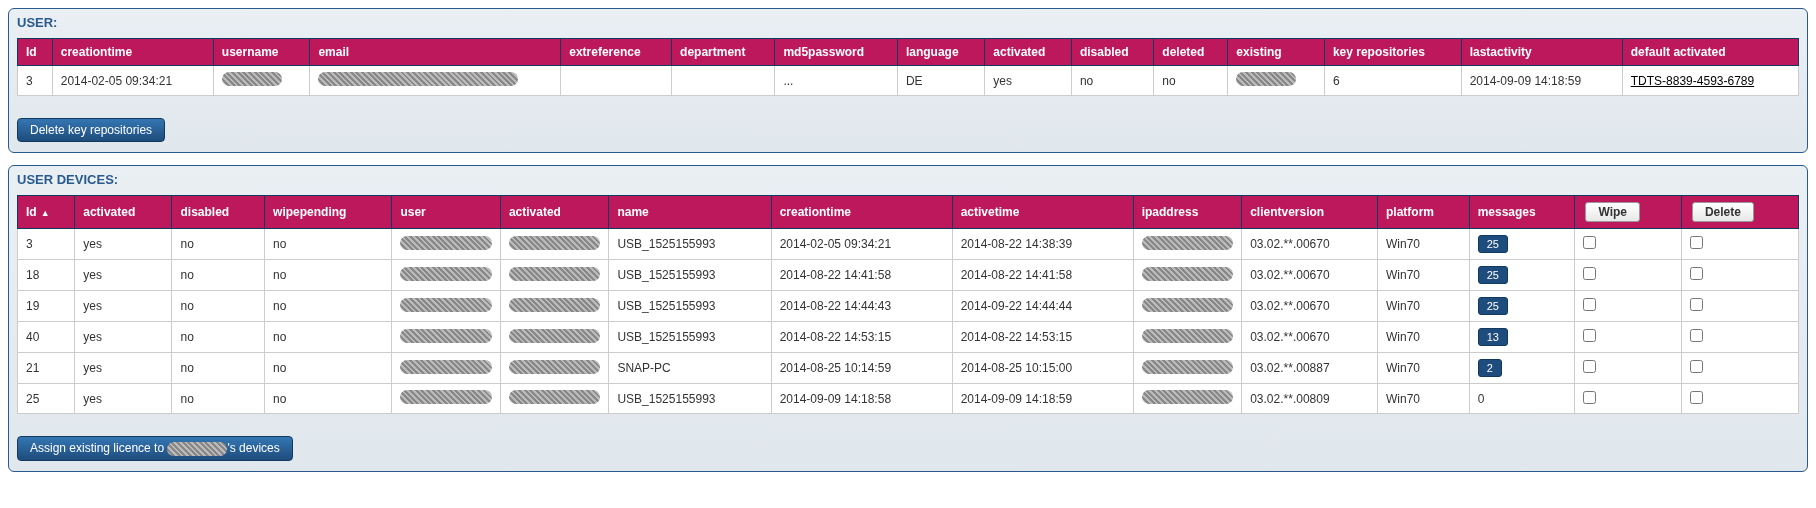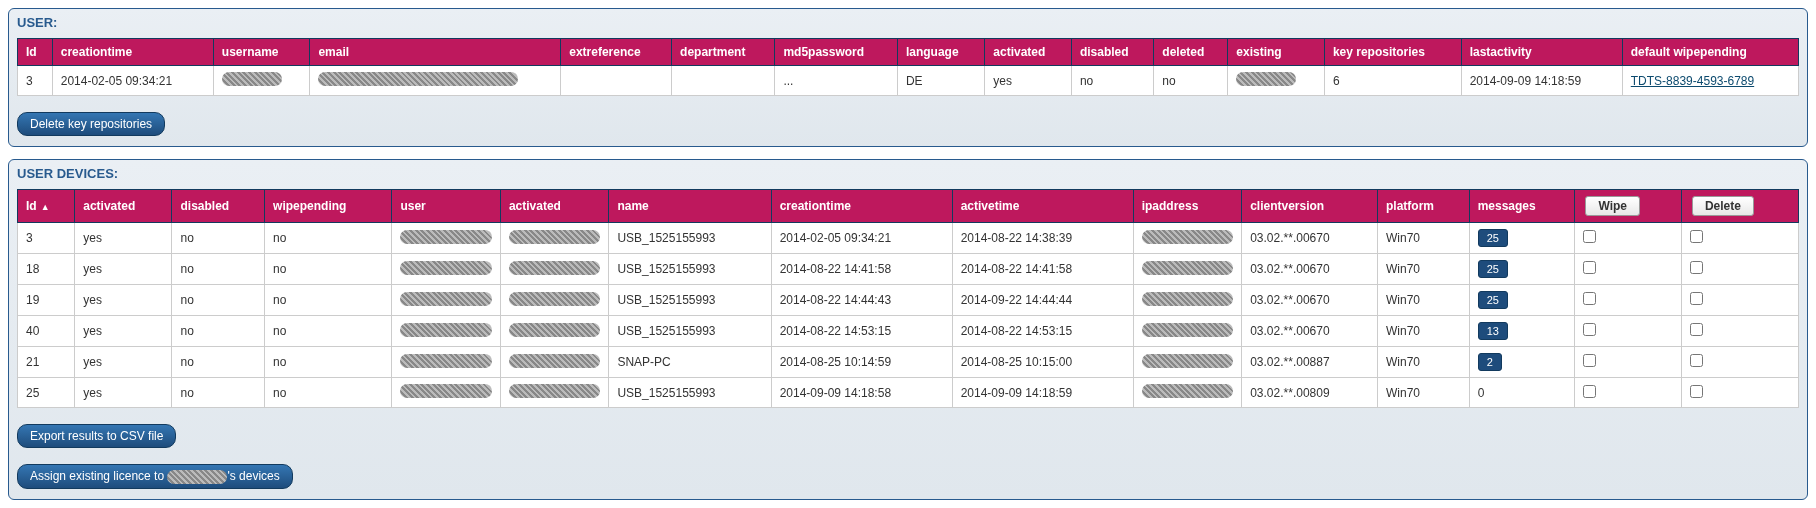--- a/index.html
+++ b/index.html
@@ -31,39 +31,39 @@
       padding: 6px 8px;
       border: 1px solid #ccc;
       background: #fff;
       white-space: nowrap;
     }
     .btn {
       display: inline-block;
       background: linear-gradient(to bottom, #3476b3 0%, #1e4c7c 100%);
       color: #fff;
       border: 1px solid #123a5e;
-      border-radius: 10px;
+      border-radius: 4px;
       padding: 4px 12px;
       font-size: 12px;
       cursor: pointer;
-      margin-top: 12px;
+      margin-top: 18px;
       text-align: right;
     }
     .btn-small-rect {
       background: linear-gradient(to bottom, #ffffff 0%, #e8e8e8 100%);
       color: #333;
       border: 1px solid #999;
       border-radius: 3px;
       padding: 2px 12px;
       font-size: 12px;
       cursor: pointer;
       font-weight: bold;
     }
     th .btn-small-rect { margin: 0 2px; }
-    .licence-link { color: #0c4a6e; text-decoration: underline; cursor: pointer; margin-top: 33px; }
+    .licence-link { color: #000000; text-decoration: underline; cursor: pointer; margin-top: 33px; }
     .redacted {
       display: inline-block;
       width: 100%;
       min-width: 60px;
       max-width: 220px;
       height: 14px;
       background: repeating-linear-gradient(45deg, #888, #888 2px, #bbb 2px, #bbb 4px);
       border-radius: 7px;
     }
     .redacted-sm { max-width: 60px; }
@@ -97,21 +97,21 @@
         <th>extreference</th>
         <th>department</th>
         <th>md5password</th>
         <th>language</th>
         <th>activated</th>
         <th>disabled</th>
         <th>deleted</th>
         <th>existing</th>
         <th>key repositories</th>
         <th>lastactivity</th>
-        <th>default wipepending</th>
+        <th>default activated</th>
       </tr>
     </thead>
     <tbody>
       <tr>
         <td>3</td>
         <td>2014-02-05 09:34:21</td>
         <td><span class="redacted redacted-sm"></span></td>
         <td><span class="redacted redacted-lg"></span></td>
         <td></td>
         <td></td>
@@ -253,20 +253,17 @@
     <td><span class="redacted redacted-md"></span></td>
     <td>03.02.**.00809</td>
     <td>Win70</td>
     <td><span>0</span></td>
     <td><input type="checkbox" class="checkbox" style=""></td>
     <td><input type="checkbox" class="checkbox" style=""></td>
   </tr>
       </tbody>
   </table>
   <div class="btn-row">
-    <button class="btn">Export results to CSV file</button>
-  </div>
-  <div class="btn-row">
     <button class="btn">
       <span>Assign existing licence to </span><span class="redacted redacted-sm" style="vertical-align:middle"></span><span>'s devices</span>
     </button>
   </div>
 </div>
 
 </body></html>

